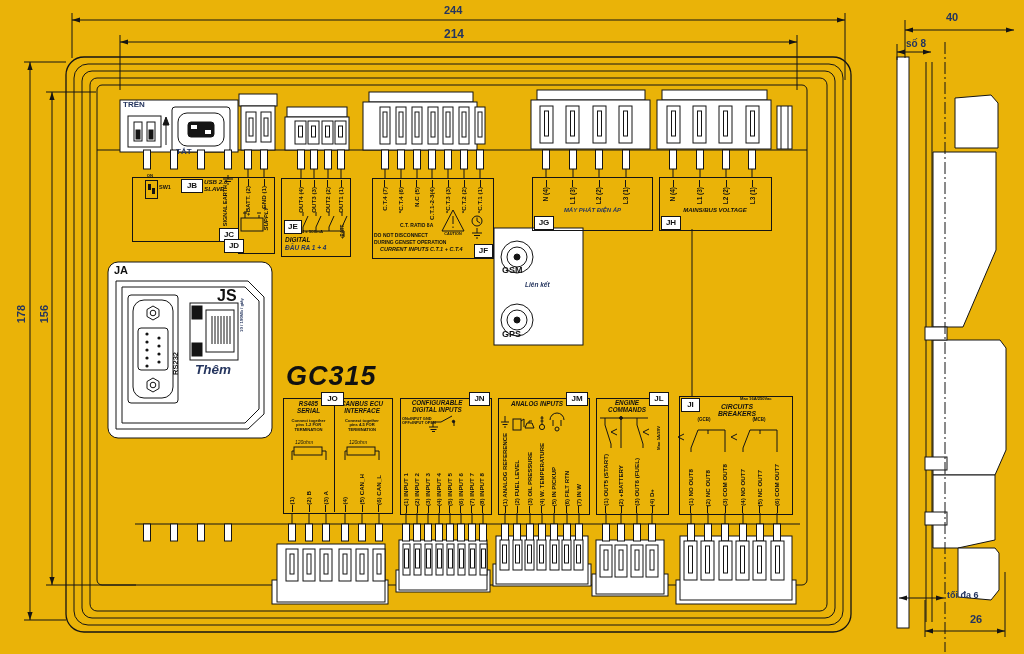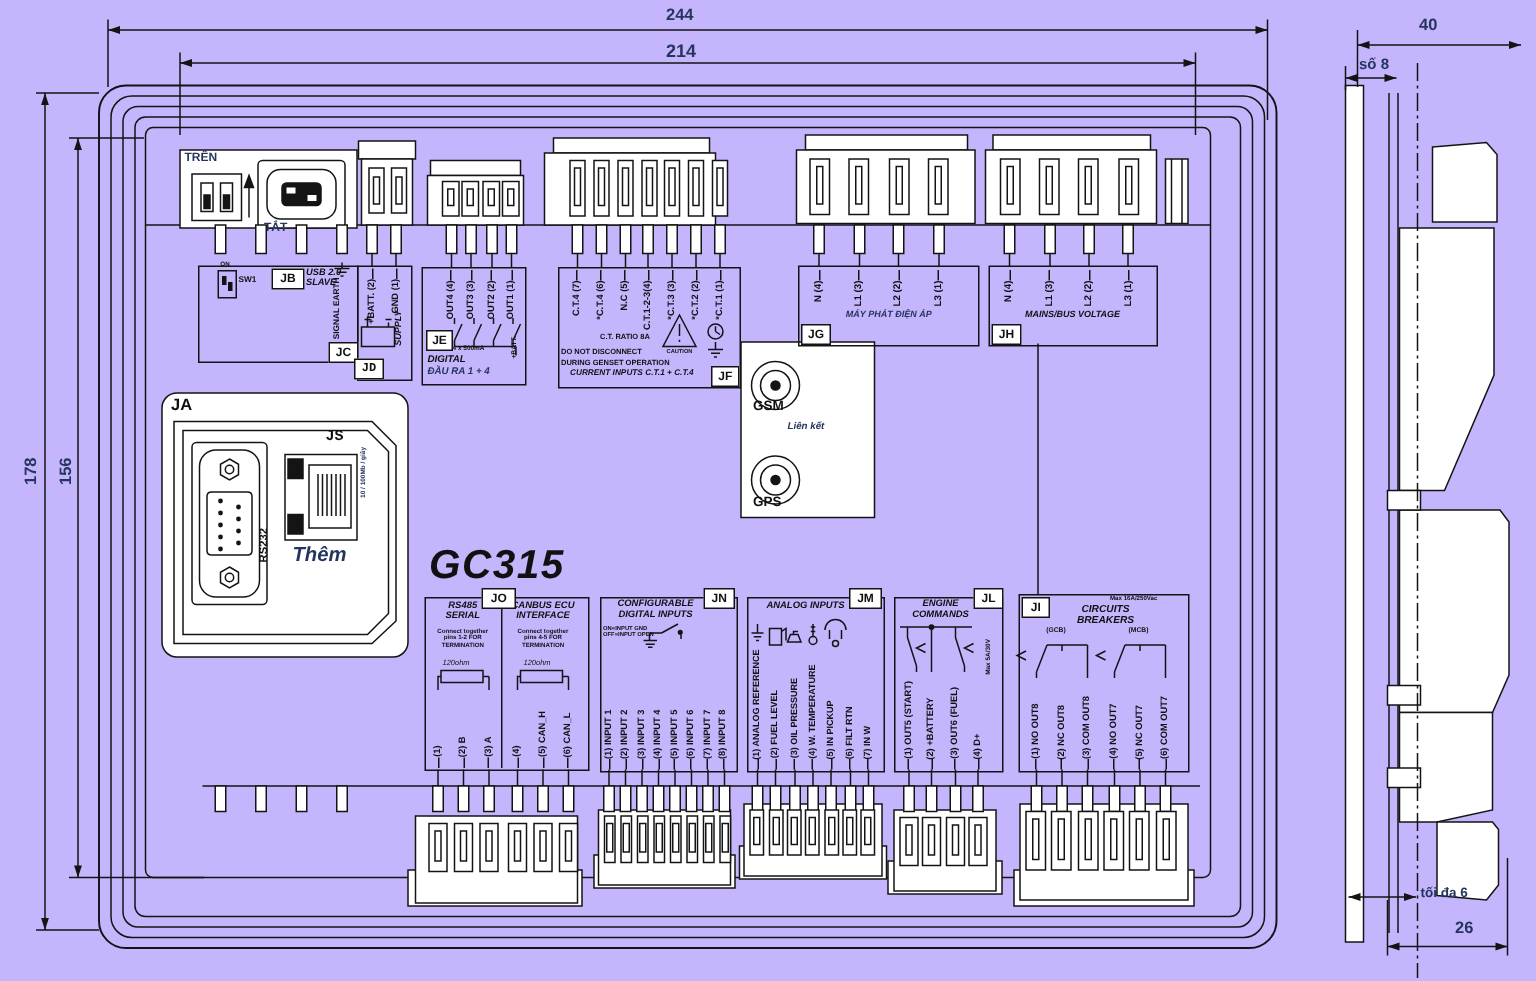--- a/index.html
+++ b/index.html
@@ -1,16 +1,16 @@
 <!DOCTYPE html>
 <html><head>
 <meta charset="utf-8">
 <style>
   html,body{margin:0;padding:0;background:#fff;}
-  #canvas{position:relative;width:1024px;height:654px;background:#c4b5fd;overflow:hidden;
+  #canvas{position:relative;width:1024px;height:654px;background:#eab308;overflow:hidden;
           font-family:"Liberation Sans",sans-serif;color:#111;}
   svg{position:absolute;left:0;top:0;}
   .abs{position:absolute;}
   .blk{position:absolute;border:1.2px solid #141414;background:transparent;z-index:2;}
   .tagbox{position:absolute;border:1.2px solid #141414;background:#fff;font-weight:bold;font-size:8px;
           display:flex;align-items:center;justify-content:center;z-index:4;line-height:1;}
   .txt{position:absolute;line-height:1.08;z-index:3;white-space:nowrap;}
   .b{font-weight:bold;} .it{font-style:italic;} .ctr{text-align:center;}
   .ov{color:#25355e;}
   .vtxt{writing-mode:vertical-rl;transform:rotate(180deg);white-space:nowrap;}
@@ -472,21 +472,21 @@
       <div class="pin">
         <i class="tick"></i>
         <span class="lbl">+BATT. (2)</span>
       </div>
       <div class="pin">
         <i class="tick"></i>
         <span class="lbl">GND (1)</span>
       </div>
     </div>
 <div class="txt b it vtxt" style="left:263px;top:207px;font-size:6px;">SUPPLY</div>
-<div class="tagbox" style="left:236px;top:239px;width:18px;height:12px;font-family:Liberation Mono, monospace;">JD</div>
+<div class="tagbox" style="left:224px;top:239px;width:18px;height:12px;">JD</div>
 
 <div class="blk" style="left:281px;top:178px;width:68px;height:77px;"></div>
 <div class="pinrow pins-top" style="left:294px;top:180px;width:54px;height:58px;">
       <div class="pin">
         <i class="tick"></i>
         <span class="lbl">OUT4 (4)</span>
       </div>
       <div class="pin">
         <i class="tick"></i>
         <span class="lbl">OUT3 (3)</span>
@@ -586,21 +586,21 @@
       </div>
     </div>
 <div class="txt b it ctr" style="left:672px;top:207px;width:86px;font-size:6px;">MAINS/BUS VOLTAGE</div>
 <div class="tagbox" style="left:661px;top:216px;width:18px;height:12px;">JH</div>
 
 <div class="txt b" style="left:502px;top:266px;font-size:9px;">GSM</div>
 <div class="txt b it ov" style="left:525px;top:281px;font-size:6.5px;">Liên kết</div>
 <div class="txt b" style="left:502px;top:330px;font-size:9px;">GPS</div>
 
 <div class="txt b" style="left:114px;top:265px;font-size:11px;">JA</div>
-<div class="txt b" style="left:217px;top:287px;font-size:10px;font-family:Liberation Mono, monospace;">JS</div>
+<div class="txt b" style="left:217px;top:287px;font-size:16px;">JS</div>
 <div class="txt b vtxt" style="left:172px;top:352px;font-size:7.5px;">RS232</div>
 <div class="txt b ov vtxt" style="left:240px;top:298px;font-size:4.3px;">10 / 100Mb / giây</div>
 <div class="txt b it ov" style="left:195px;top:363px;font-size:13.5px;">Thêm</div>
 
 <div class="txt b it" style="left:286px;top:362px;font-size:27px;letter-spacing:1px;">GC315</div>
 
 <div class="blk" style="left:283px;top:398px;width:108px;height:114px;"></div>
 <div class="abs" style="left:334px;top:398px;width:0;height:114px;border-left:1.2px solid #141414;z-index:2;"></div>
 <div class="tagbox" style="left:321px;top:392px;width:21px;height:12px;">JO</div>
 <div class="txt b it ctr" style="left:285px;top:401px;width:47px;font-size:6.3px;">

